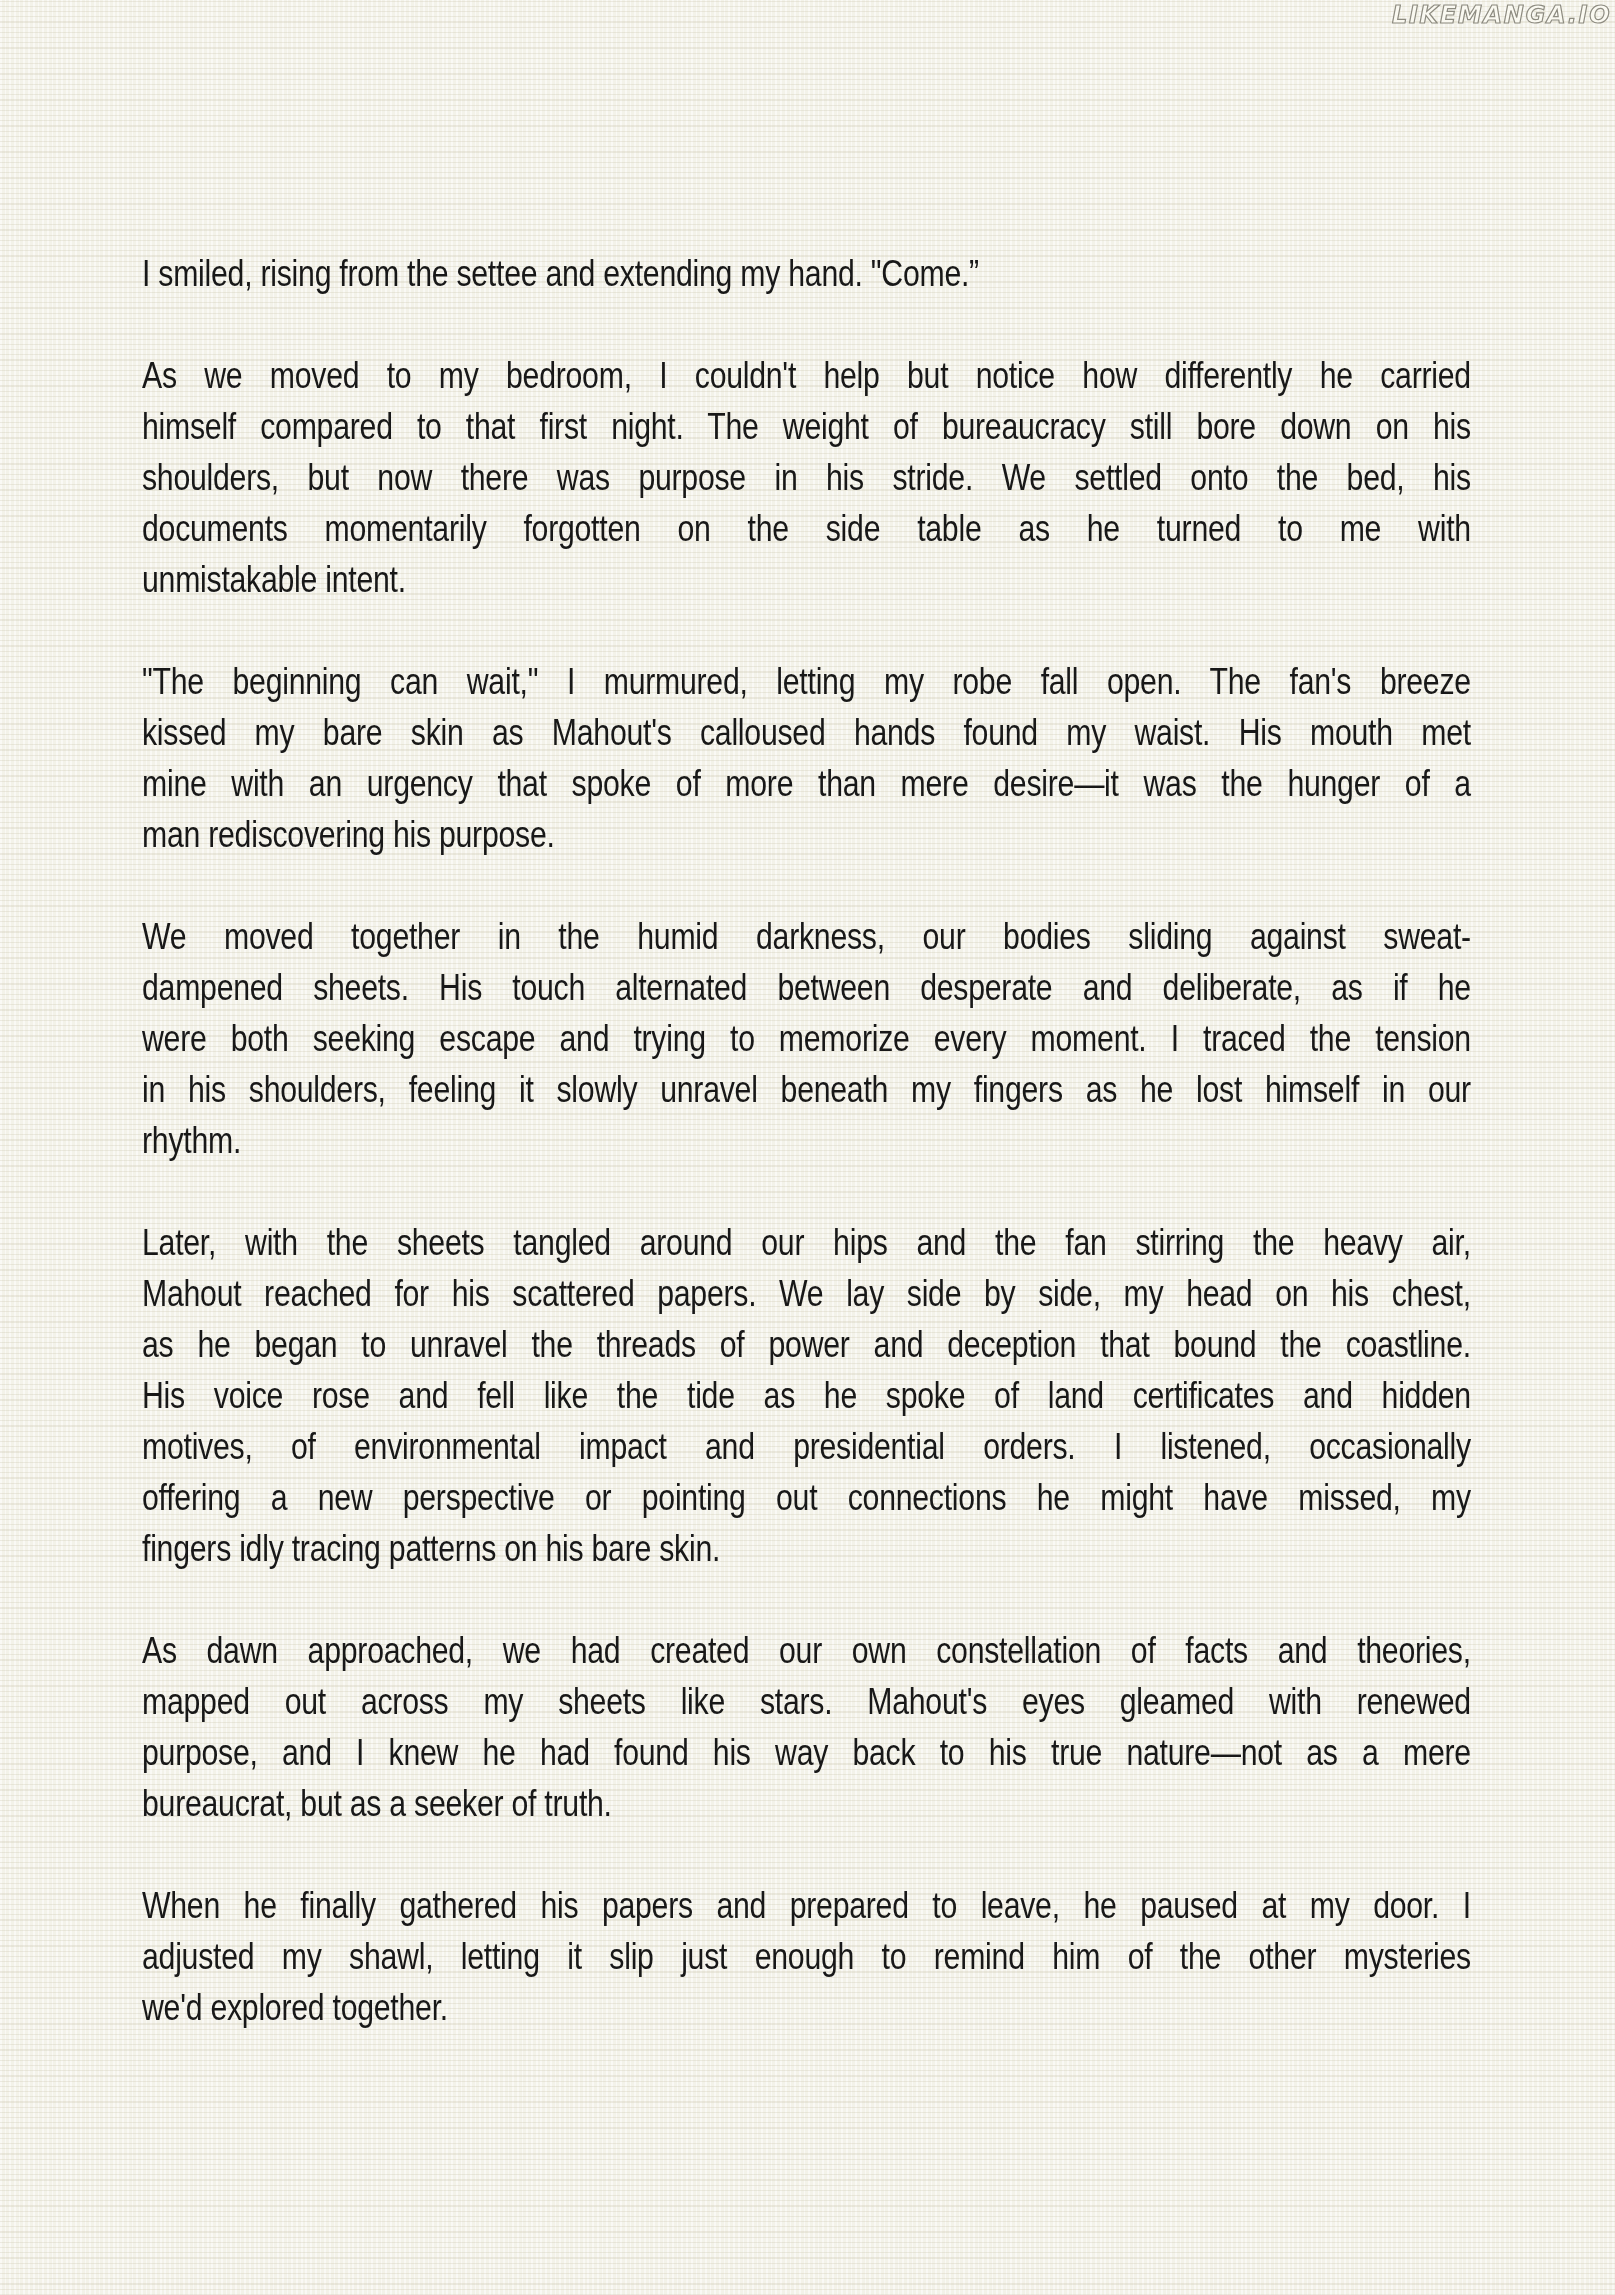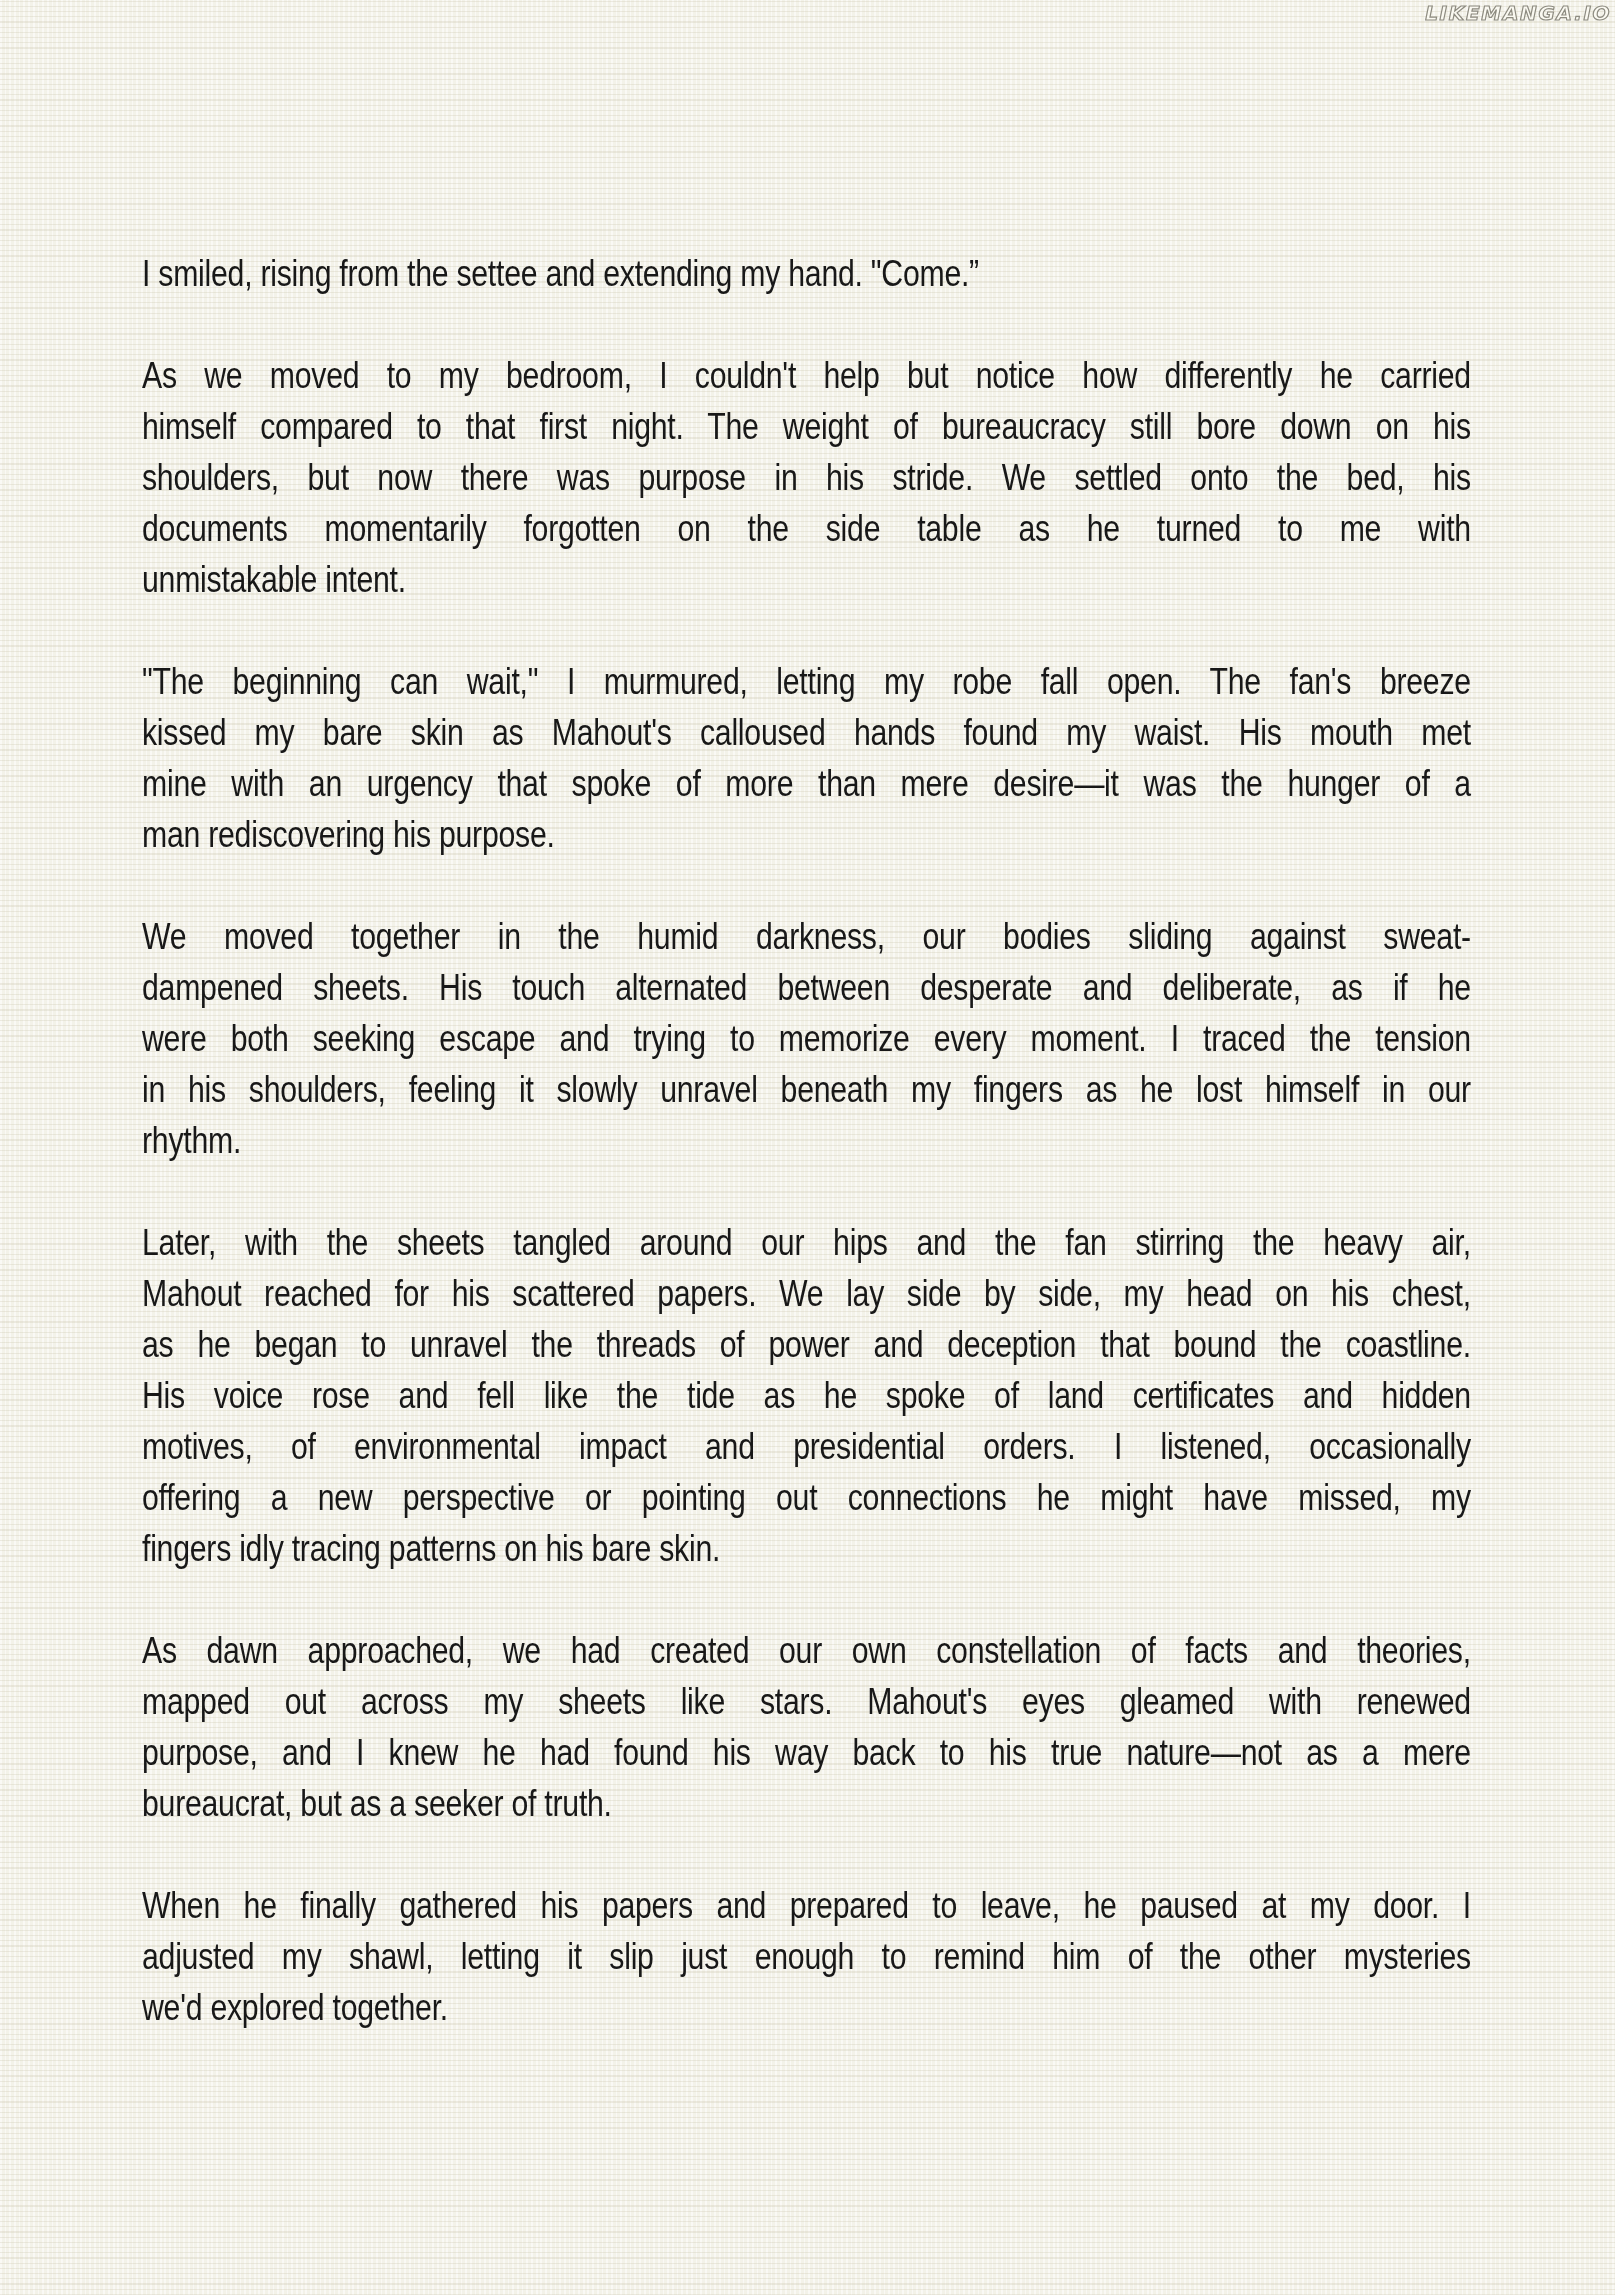--- a/index.html
+++ b/index.html
@@ -29,21 +29,21 @@
     z-index: 0;
   }
   .watermark {
     position: absolute;
     top: 1.2px;
     right: 4.7px;
     z-index: 2;
     font-family: "DejaVu Sans", sans-serif;
     font-style: italic;
     font-weight: 700;
-    font-size: 20px;
+    font-size: 24px;
     letter-spacing: 1.7px;
     color: #faf9f1;
     -webkit-text-stroke: 1.2px #8d8b80;
     white-space: nowrap;
   }
   .page-text {
     position: absolute;
     left: 142px;
     top: 248px;
     width: 1582px;            

